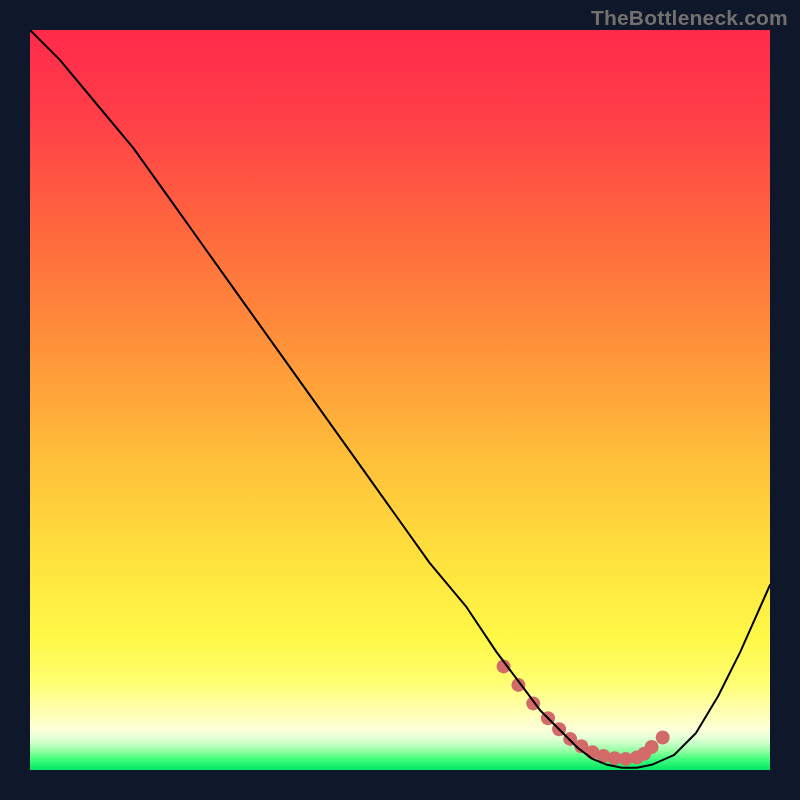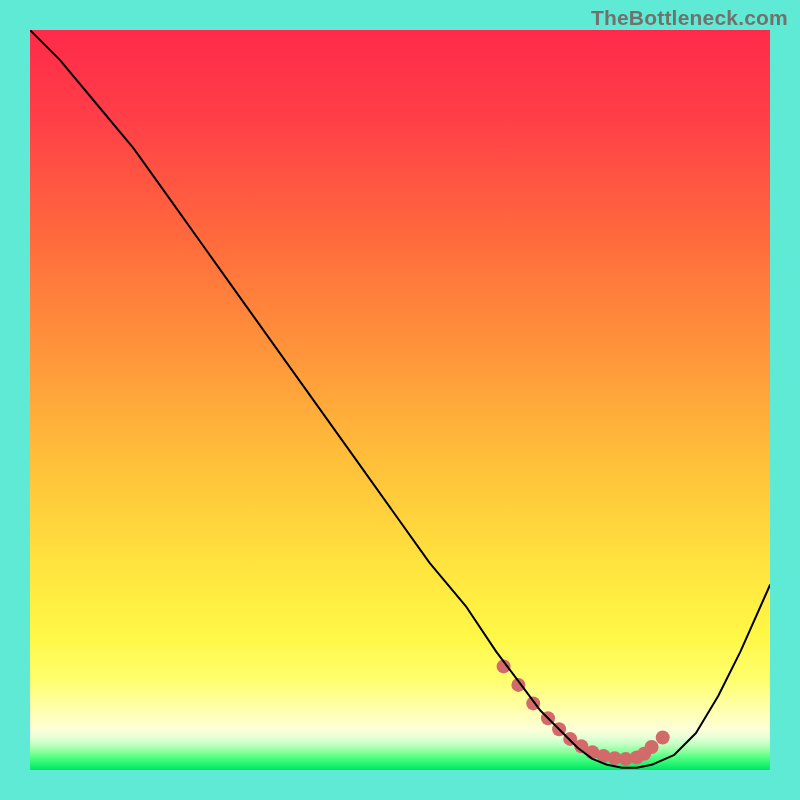--- a/index.html
+++ b/index.html
@@ -7,21 +7,21 @@
     padding: 0;
     width: 800px;
     height: 800px;
     background: #000000;
     overflow: hidden;
   }
   .frame {
     position: relative;
     width: 800px;
     height: 800px;
-    background: #5eead4;
+    background: #0f172a;
   }
   .plot {
     position: absolute;
     left: 30px;
     top: 30px;
     width: 740px;
     height: 740px;
   }
   .gradient {
     position: absolute;

